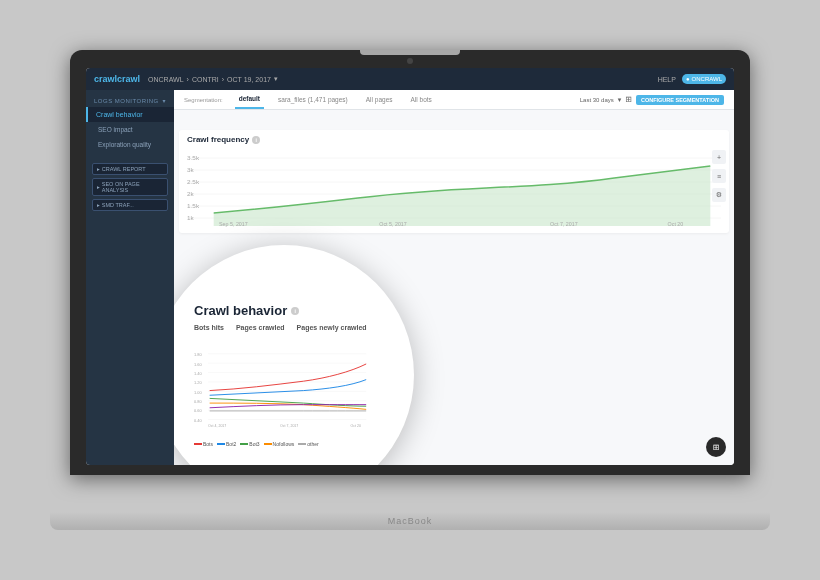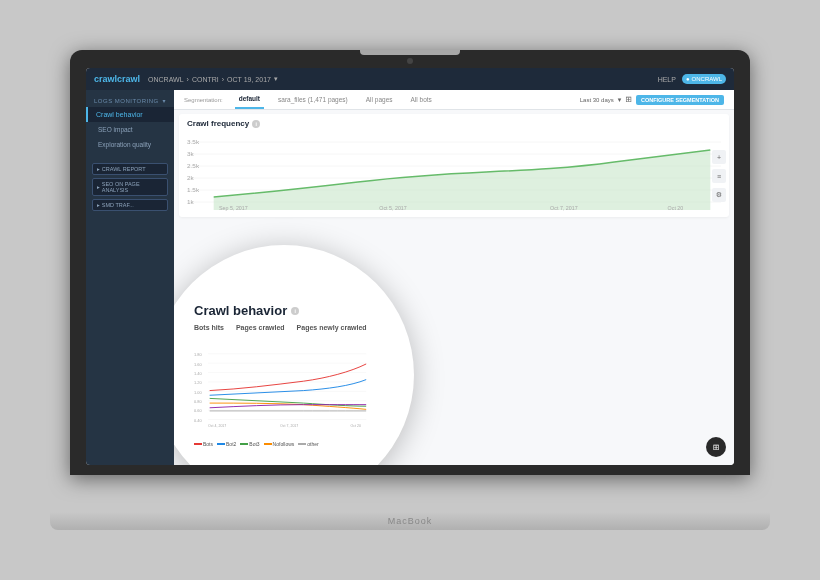--- a/index.html
+++ b/index.html
@@ -406,21 +406,21 @@
               <span>All bots</span>
             </div>
             <div style="margin-left:auto;display:flex;align-items:center;gap:4px;">
               <span style="font-size:6px;color:#666;">Last 30 days</span>
               <span style="font-size:7px;">▾</span>
               <span style="font-size:8px;">⊞</span>
               <div style="background:#4db6e8;color:white;font-size:5.5px;padding:2px 5px;border-radius:2px;font-weight:bold;">CONFIGURE SEGMENTATION</div>
             </div>
           </div>
 
-          <div class="chart-section" style="margin:4px 5px 3px;padding:5px 8px;">
+          <div class="chart-section" style="margin:20px 5px 3px;padding:5px 8px;">
             <div class="chart-title">
               <span>Crawl frequency</span>
               <div class="info-icon">i</div>
             </div>
             <div class="crawl-freq-chart">
               <svg class="chart-svg" viewBox="0 0 500 80" preserveAspectRatio="none">
 
                 <line x1="0" y1="10" x2="500" y2="10" stroke="#eee" stroke-width="0.5"></line>
                 <line x1="0" y1="22" x2="500" y2="22" stroke="#eee" stroke-width="0.5"></line>
                 <line x1="0" y1="34" x2="500" y2="34" stroke="#eee" stroke-width="0.5"></line>

